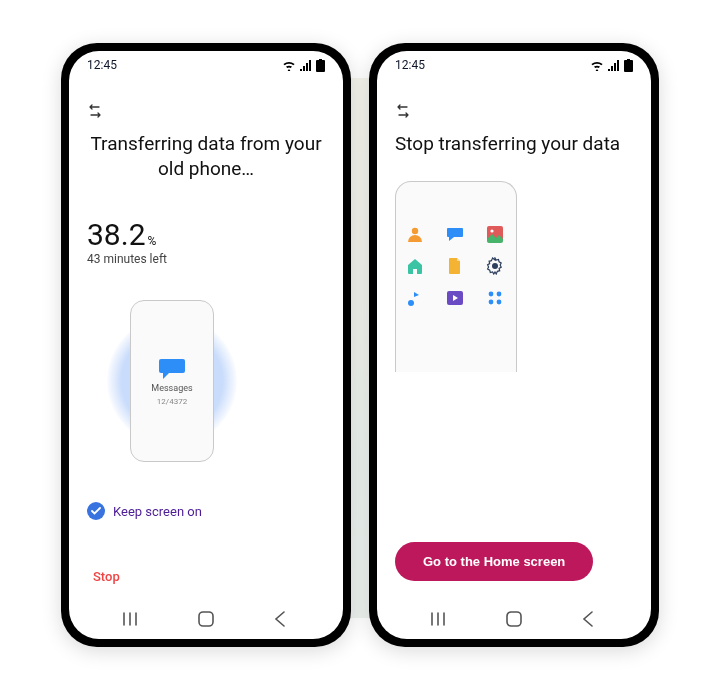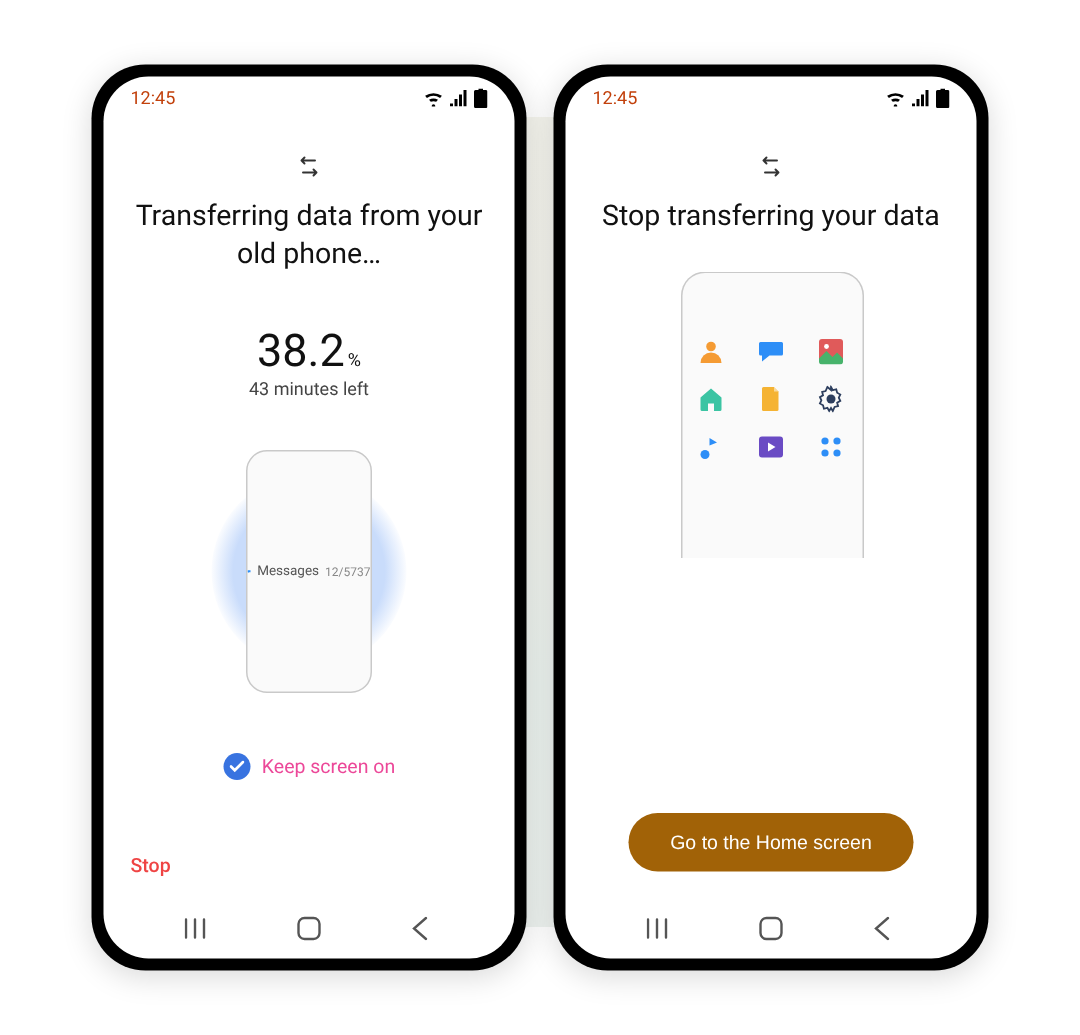--- a/index.html
+++ b/index.html
@@ -6,60 +6,60 @@
   .canvas{width:720px;height:690px;position:relative;background:#fff;display:flex;justify-content:center;align-items:center;gap:18px;}
   
   .bg-band{position:absolute;top:78px;left:330px;width:60px;height:540px;
     background:linear-gradient(180deg,#f5f5ee 0%,#f3f3ed 40%,#ecf3ef 70%,#eef3f0 100%);}
   .phone{position:relative;width:290px;height:604px;border-radius:36px;background:#000;
     box-shadow:0 4px 20px rgba(0,0,0,.15);}
   .screen{position:absolute;inset:8px;border-radius:30px;background:#fff;overflow:hidden;
     display:flex;flex-direction:column;}
   
   .statusbar{height:28px;display:flex;align-items:center;justify-content:space-between;
-    padding:0 18px;font-size:12px;color:#c2410c;}
+    padding:0 18px;font-size:12px;color:#0f172a;}
   .status-icons{display:flex;align-items:center;gap:3px;}
   .status-icons svg{display:block;}
   
   .navbar{height:40px;display:flex;align-items:center;justify-content:space-around;
     padding:0 26px;}
   .navbar .nb{width:22px;height:22px;display:flex;align-items:center;justify-content:center;}
-  .content{flex:1;display:flex;flex-direction:column;align-items:center;padding:0 18px;}
+  .content{flex:1;display:flex;flex-direction:column;align-items:flex-start;padding:0 18px;}
   .swap-icon{margin-top:24px;}
   .title{font-size:19px;font-weight:400;color:#111;text-align:center;line-height:1.3;margin-top:10px;}
   
   .perc{margin-top:36px;font-size:30px;color:#111;font-weight:400;}
   .perc .sym{font-size:12px;margin-left:2px;}
   .eta{margin-top:0;font-size:12px;color:#444;}
   .progress-graphic{position:relative;margin-top:20px;width:170px;height:190px;
     display:flex;align-items:center;justify-content:center;}
   .halo{position:absolute;width:130px;height:130px;border-radius:50%;
     background:radial-gradient(circle,#c9dcfb 0%,#c9dcfb 55%,rgba(201,220,251,0) 72%);}
   .tiny-phone{position:relative;width:82px;height:160px;border:1px solid #c9c9c9;
-    border-radius:14px;background:#fafafa;display:flex;flex-direction:row;
+    border-radius:14px;background:#fafafa;display:flex;flex-direction:column;
     align-items:center;justify-content:center;gap:4px;}
   .msg-icon{width:26px;height:22px;}
   .msg-label{font-size:9px;color:#555;}
   .msg-count{font-size:8px;color:#888;}
-  .keepon{margin-top:26px;display:flex;align-items:center;gap:8px;font-size:13px;color:#ec4899;}
+  .keepon{margin-top:26px;display:flex;align-items:center;gap:8px;font-size:13px;color:#4c1d95;}
   .chk{width:18px;height:18px;border-radius:50%;background:#3873e0;display:flex;
     align-items:center;justify-content:center;}
   .bottom-row{width:100%;margin-top:auto;padding:14px 6px;}
   .stop{color:#ef4444;font-size:13px;font-weight:500;}
   
   .sub{margin-top:14px;font-size:11px;color:#555;text-align:center;line-height:1.4;
     padding:0 10px;}
   .done-graphic{margin-top:24px;position:relative;width:120px;height:190px;}
   .done-phone{position:absolute;top:0;left:0;width:120px;height:190px;border:1px solid #c9c9c9;
     border-top-left-radius:16px;border-top-right-radius:16px;border-bottom:none;background:#fafafa;}
   .icon-grid{position:absolute;top:44px;left:0;width:100%;display:grid;
     grid-template-columns:repeat(3,1fr);gap:14px 0;justify-items:center;}
   .ig{width:18px;height:18px;}
-  .cta{margin-top:auto;margin-bottom:18px;background:#a16207;color:#fff;border:none;
-    border-radius:22px;padding:12px 28px;font-size:13px;font-weight:400;}
+  .cta{margin-top:auto;margin-bottom:18px;background:#be185d;color:#fff;border:none;
+    border-radius:22px;padding:12px 28px;font-size:13px;font-weight:700;}
 </style>
 </head>
 <body>
 
 <div class="canvas">
   <div class="bg-band"></div>
 
   <div class="phone">
     <div class="screen">
       <div class="statusbar">
@@ -89,21 +89,21 @@
         </div>
         <div class="eta">43 minutes left</div>
 
         <div class="progress-graphic">
           <div class="halo"></div>
           <div class="tiny-phone">
             <svg class="msg-icon" viewBox="0 0 26 22">
                 <path d="M2 2h22a2 2 0 012 2v10a2 2 0 01-2 2H10l-6 6v-6H2a2 2 0 01-2-2V4a2 2 0 012-2z" fill="#2d8ef7"></path>
               </svg>
             <div class="msg-label">Messages</div>
-            <div class="msg-count">12/5737</div>
+            <div class="msg-count">12/4372</div>
           </div>
         </div>
 
         <label class="keepon">
           <span class="chk">
             <svg width="10" height="8" viewBox="0 0 10 8">
                 <path d="M1 4l2.5 2.5L9 1" stroke="#fff" stroke-width="1.8" fill="none" stroke-linecap="round"></path>
               </svg>
           </span>
           <span>Keep screen on</span>

